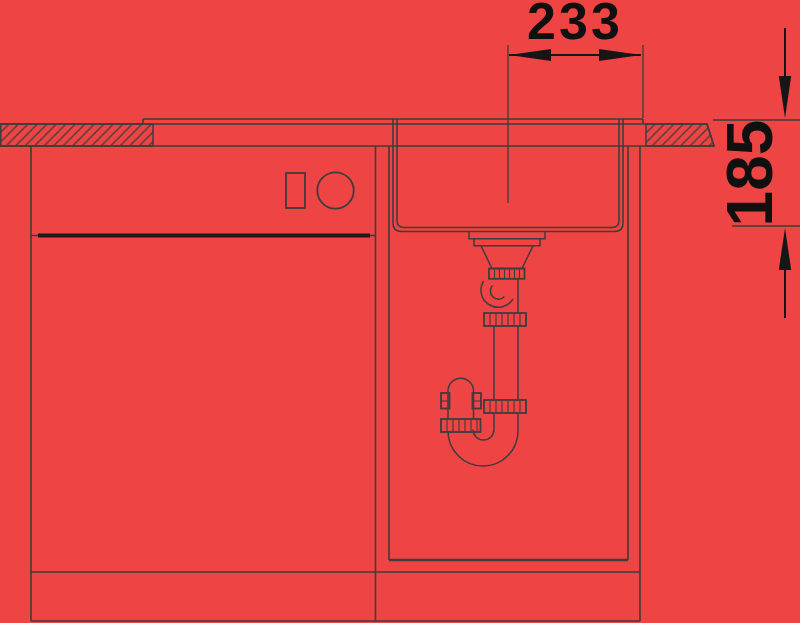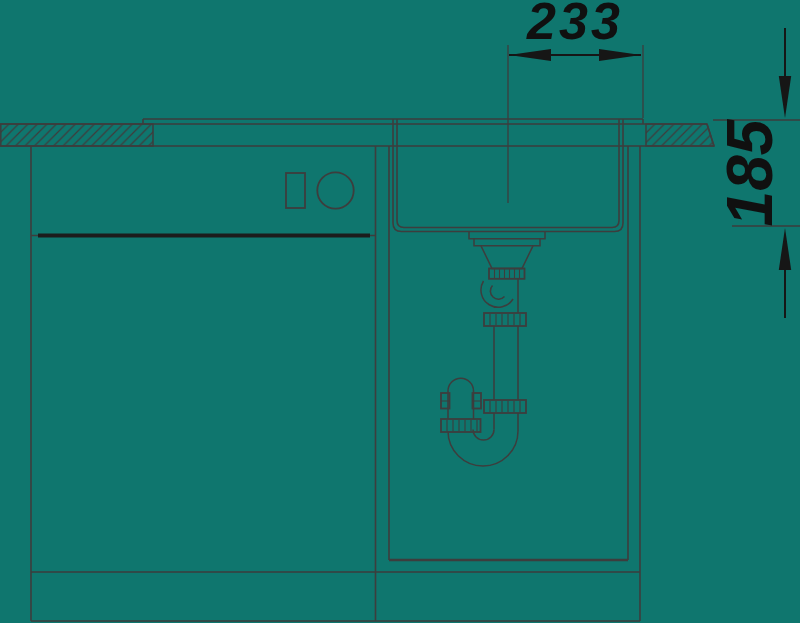--- a/index.html
+++ b/index.html
@@ -1,19 +1,18 @@
 <!DOCTYPE html>
 <html><head>
 <meta charset="utf-8">
 <style>
   html,body{margin:0;padding:0;background:#ffffff;}
   #stage{
-    position:relative;width:800px;height:623px;background:#0f766e;overflow:hidden;
+    position:relative;width:800px;height:623px;background:#ef4444;overflow:hidden;
     font-family:"Liberation Sans","DejaVu Sans",sans-serif;
-    font-style:italic;
   }
   #drawing-svg{position:absolute;left:0;top:0;}
   .dim-text{
     position:absolute;color:#101010;font-weight:700;white-space:nowrap;
     font-family:"Liberation Sans","DejaVu Sans",sans-serif;
   }
   #dim-width-label{
     left:508px;top:-5px;width:134px;text-align:center;
     font-size:52px;line-height:52px;letter-spacing:3px;
   }

